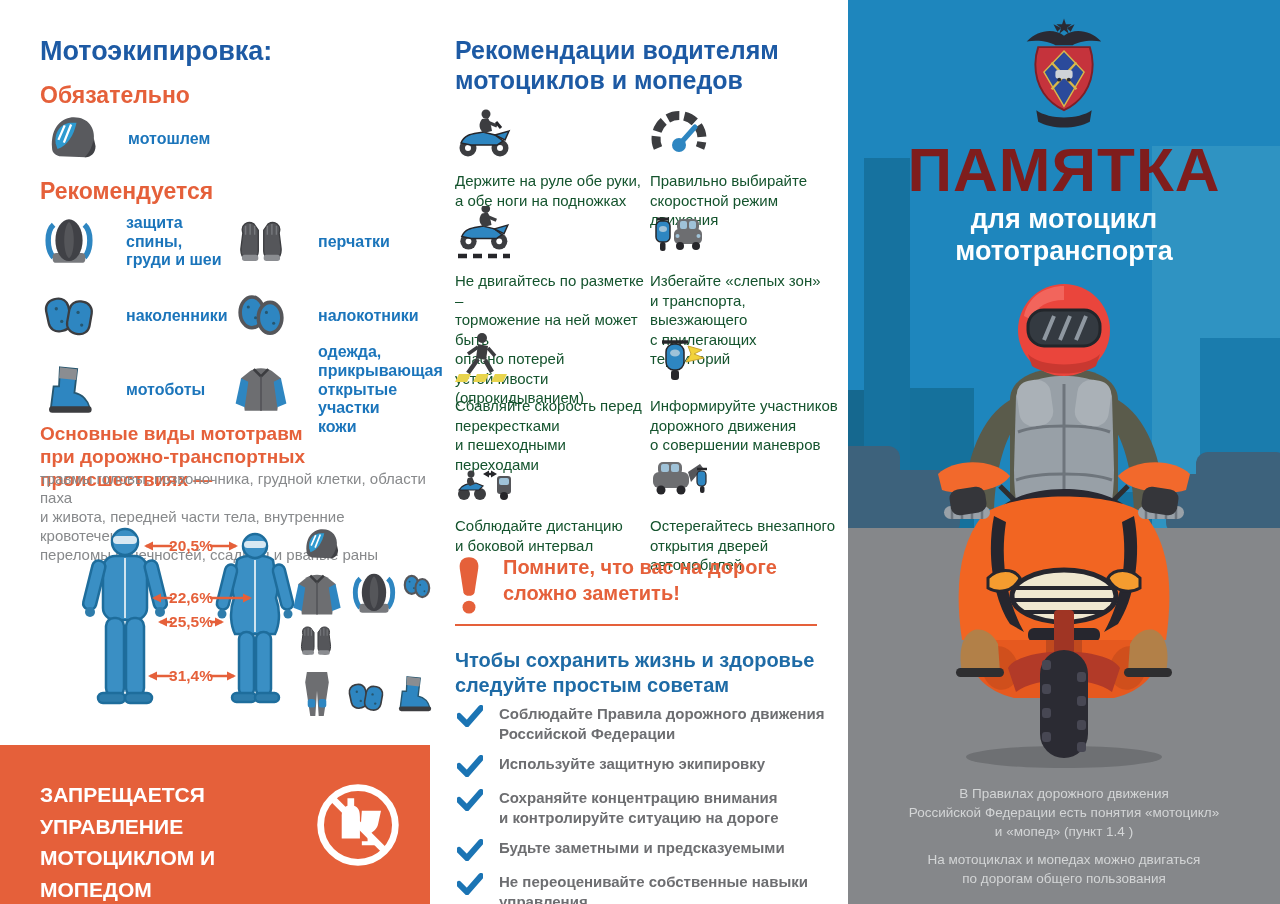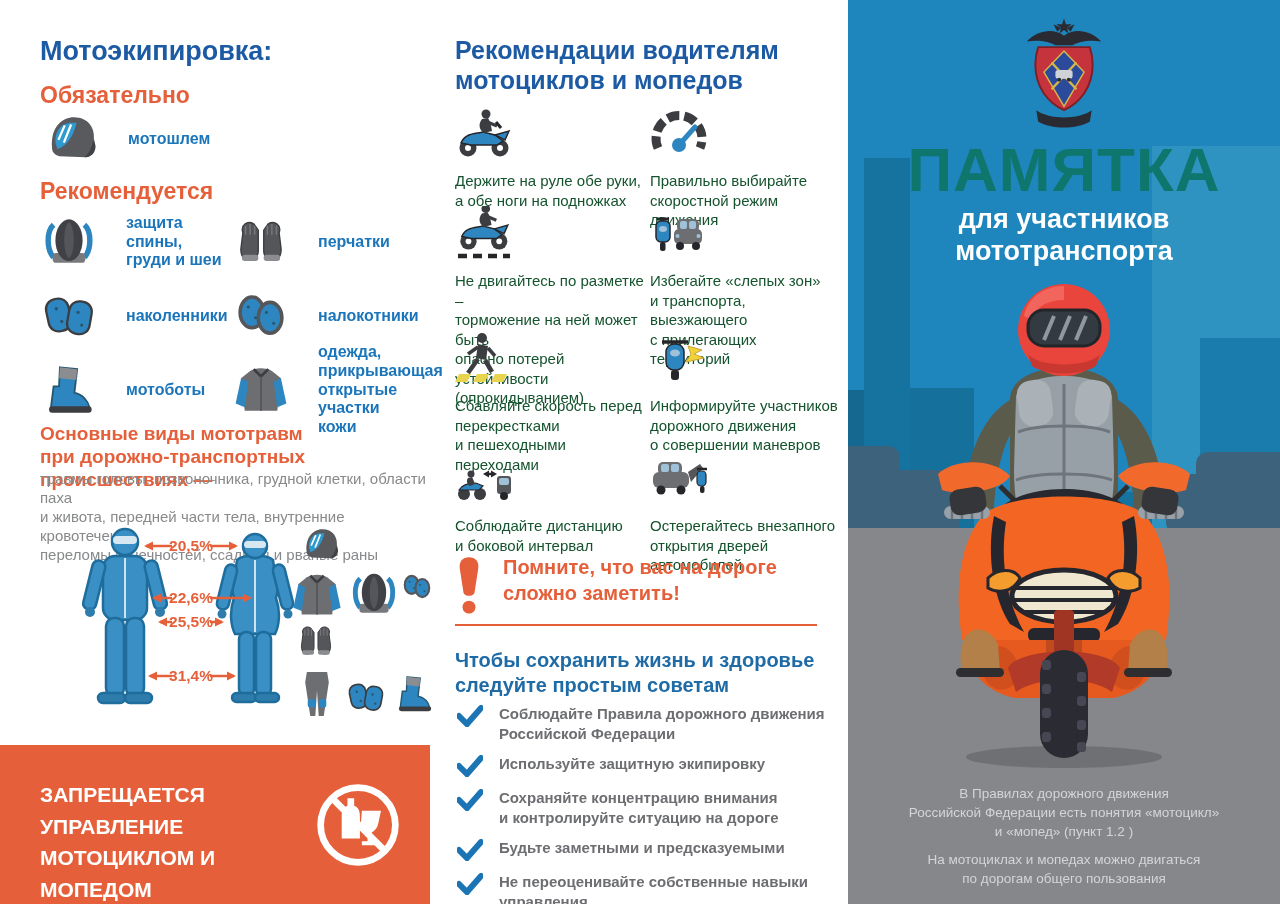--- a/index.html
+++ b/index.html
@@ -44,21 +44,21 @@
   .divider{position:absolute;left:0;top:588px;width:362px;border-top:2px solid #e5603a;}
   .advice-title{position:absolute;left:0;top:612px;font-size:20px;font-weight:bold;color:#1e6ba6;line-height:1.25;}
   .advice-list{position:absolute;left:2px;top:668px;width:388px;}
   .advice-item{display:flex;align-items:flex-start;margin-bottom:11px;}
   .advice-item .cicon{width:26px;height:22px;flex:0 0 26px;margin-right:16px;margin-top:1px;}
   .advice-item p{margin:0;font-size:15px;font-weight:bold;color:#6d6e71;line-height:1.3;white-space:pre-line;}
   
   .right-panel{position:absolute;left:848px;top:0;width:432px;height:904px;overflow:hidden;}
   .scene{position:absolute;left:0;top:0;width:432px;height:904px;}
   .emblem{position:absolute;left:50%;top:16px;transform:translateX(-50%);width:86px;height:112px;}
-  .poster-title{position:absolute;left:0;top:134px;width:100%;text-align:center;color:#0f766e;
+  .poster-title{position:absolute;left:0;top:134px;width:100%;text-align:center;color:#7f1d1d;
                 font-size:62px;font-weight:bold;letter-spacing:1px;}
   .poster-sub{position:absolute;left:0;top:204px;width:100%;text-align:center;color:#fff;
               font-size:27px;font-weight:bold;line-height:1.18;}
   .note{position:absolute;width:100%;text-align:center;color:#d3d5d6;font-size:13.5px;line-height:1.42;}
   .note1{top:784px;} .note2{top:850px;}
 </style>
 </head>
 <body>
 
 <svg width="0" height="0" style="position:absolute" aria-hidden="true">
@@ -556,22 +556,22 @@
       <path d="M18 32 H72 C74 38 75 44 75 50 C75 74 62 90 45 98 C28 90 15 74 15 50 C15 44 16 38 18 32 Z" fill="#c5333c" stroke="#7e1f27" stroke-width="2"></path>
       <path d="M45 36 L66 58 L45 94 L24 58 Z" fill="#2b4a9b" stroke="#d8b84a" stroke-width="1.5"></path>
       <path d="M32 48 L58 76 M58 48 L32 76" stroke="#d8b84a" stroke-width="2.5"></path>
       <rect x="36" y="56" width="18" height="9" rx="3" fill="#cfd3d8"></rect>
       <circle cx="40" cy="66" r="2" fill="#2a2a33"></circle>
         <circle cx="50" cy="66" r="2" fill="#2a2a33"></circle>
       <path d="M16 98 C30 108 60 108 74 98 L72 110 C58 118 32 118 18 110 Z" fill="#2a2a33"></path>
     </svg>
 
     <div class="poster-title">ПАМЯТКА</div>
-    <div class="poster-sub ml">для участников
+    <div class="poster-sub ml">для мотоцикл
 мототранспорта</div>
     <div class="note note1 ml">В Правилах дорожного движения
 Российской Федерации есть понятия «мотоцикл»
-и «мопед» (пункт 1.2 )</div>
+и «мопед» (пункт 1.4 )</div>
     <div class="note note2 ml">На мотоциклах и мопедах можно двигаться
 по дорогам общего пользования</div>
   </div>
 
 </div>
 
 </body></html>

